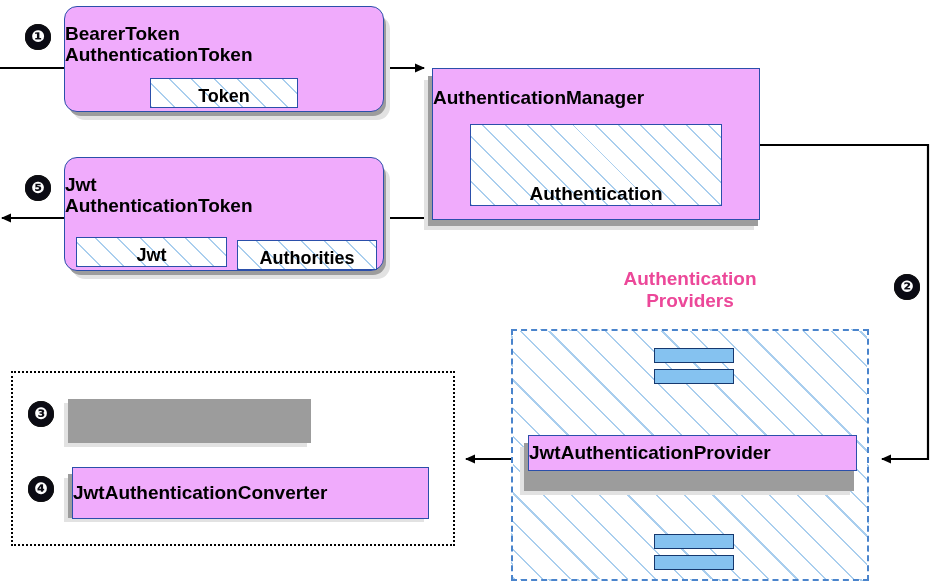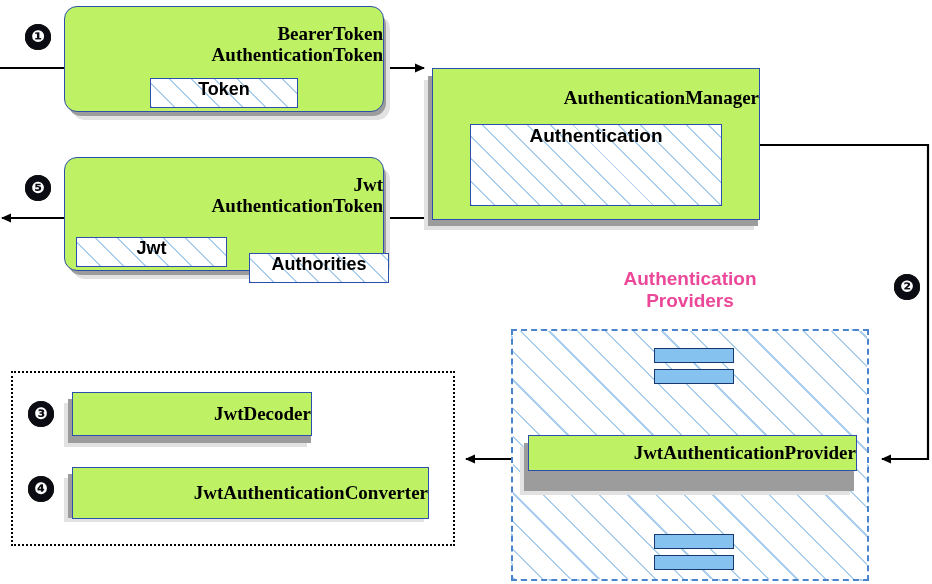--- a/index.html
+++ b/index.html
@@ -19,32 +19,31 @@
     position:absolute;
     left:0;top:0;
     width:932px;height:584px;
     pointer-events:none;
   }
 
   
   .node{
     position:absolute;
     box-sizing:border-box;
-    background:#bef264;
+    background:#f0abfc;
     border:1.5px solid #2b4faa;
     color:#000000;
     font-weight:bold;
     display:flex;
     flex-direction:column;
-    align-items:flex-end;
+    align-items:flex-start;
     justify-content:center;
     text-align:center;
     line-height:1.12;
     z-index:4;
-    font-family:Liberation Serif, serif;
   }
   
   .shadow-a,.shadow-b{
     position:absolute;
     box-sizing:border-box;
     z-index:2;
   }
   .shadow-a{background:#9c9c9c;}
   .shadow-b{background:#e2e2e2;}
   .rounded{border-radius:13px;}
@@ -54,21 +53,21 @@
   .hatch{
     position:absolute;
     box-sizing:border-box;
     background-color:#ffffff;
     background-image:repeating-linear-gradient(
         45deg,
         #a9ceee 0px, #a9ceee 1.4px,
         rgba(255,255,255,0) 1.4px, rgba(255,255,255,0) 16px);
     border:1.6px solid #2b4faa;
     display:flex;
-    align-items:flex-start;
+    align-items:flex-end;
     justify-content:center;
     color:#000;
     font-weight:bold;
     z-index:6;
   }
 
   
   .dotted-box{
     position:absolute;
     box-sizing:border-box;
@@ -190,21 +189,21 @@
 
   <div class="shadow-b rounded" style="left:72px;top:167px;width:318px;height:112px;"></div>
   <div class="shadow-a rounded" style="left:68px;top:163px;width:318px;height:112px;"></div>
   <div class="node rounded n-title" style="left:64px;top:157px;width:320px;height:114px;padding-bottom:38px;">
     <span>Jwt</span>
     <span>AuthenticationToken</span>
   </div>
   <div class="hatch n-label" style="left:76px;top:237px;width:151px;height:30px;">
     <span>Jwt</span>
   </div>
-  <div class="hatch n-label" style="left:237px;top:253px;width:140px;height:30px;margin-left:12px;">
+  <div class="hatch n-label" style="left:237px;top:240px;width:140px;height:30px;">
     <span>Authorities</span>
   </div>
   <div class="badge" style="left:25px;top:175px;">❺</div>
 
   <div class="shadow-b" style="left:424px;top:80px;width:330px;height:150px;"></div>
   <div class="shadow-a" style="left:428px;top:76px;width:330px;height:150px;"></div>
   <div class="node n-title" style="left:432px;top:68px;width:328px;height:152px;justify-content:flex-start;padding-top:18px;">
     <span>AuthenticationManager</span>
   </div>
   <div class="hatch n-title" style="left:470px;top:124px;width:252px;height:82px;">
@@ -229,23 +228,20 @@
     <span>JwtAuthenticationProvider</span>
   </div>
 
   <div class="mini-bar" style="left:654px;top:534px;width:80px;height:15px;"></div>
   <div class="mini-bar" style="left:654px;top:555px;width:80px;height:15px;"></div>
 
   <div class="dotted-box" style="left:11px;top:371px;width:444px;height:175px;"></div>
 
   <div class="shadow-b" style="left:64px;top:403px;width:243px;height:44px;"></div>
   <div class="shadow-a" style="left:68px;top:399px;width:243px;height:44px;"></div>
-  <div class="node n-title" style="left:72px;top:392px;width:240px;height:44px;">
-    <span>JwtDecoder</span>
-  </div>
   <div class="badge" style="left:28px;top:401px;">❸</div>
 
   <div class="shadow-b" style="left:64px;top:478px;width:360px;height:44px;"></div>
   <div class="shadow-a" style="left:68px;top:474px;width:360px;height:44px;"></div>
   <div class="node n-title" style="left:72px;top:467px;width:357px;height:52px;">
     <span>JwtAuthenticationConverter</span>
   </div>
   <div class="badge" style="left:28px;top:476px;">❹</div>
 
 </div>

